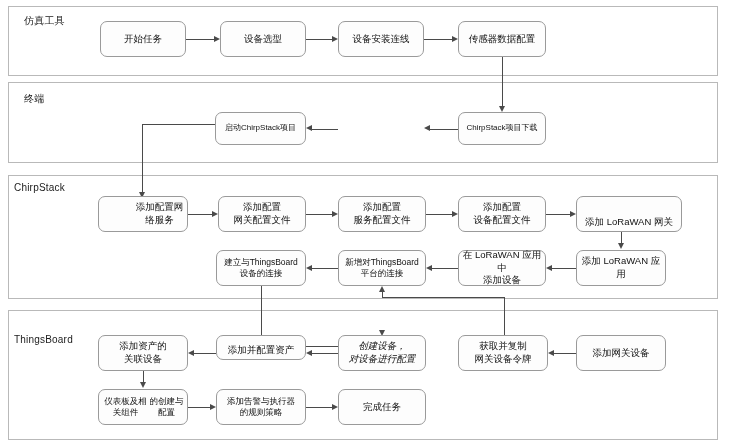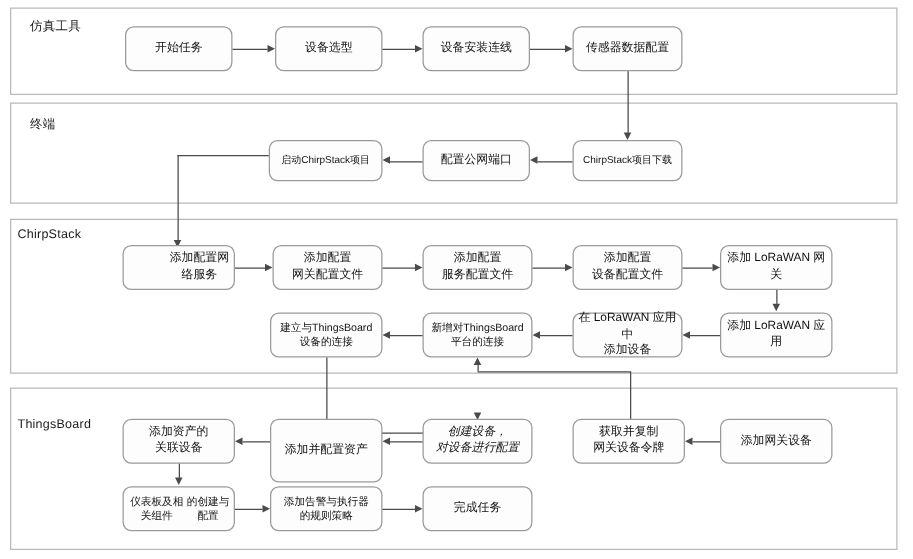--- a/index.html
+++ b/index.html
@@ -63,23 +63,20 @@
 
   <div class="ln h" style="left:424px;top:39px;width:28px;"></div>
   <div class="arw r" style="left:452px;top:35.5px;"></div>
 
   <div class="ln v" style="left:502px;top:57px;height:51px;"></div>
   <div class="arw d" style="left:498.5px;top:106px;"></div>
 
   <div class="node" style="left:458px;top:112px;width:88px;height:33px;">
     <span style="font-size:8px;">ChirpStack项目下载</span>
   </div>
-  <div class="node" style="left:338px;top:112px;width:86px;height:33px;">
-    <span>配置公网端口</span>
-  </div>
   <div class="node" style="left:215px;top:112px;width:91px;height:33px;">
     <span style="font-size:8px;">启动ChirpStack项目</span>
   </div>
 
   <div class="ln h" style="left:430px;top:128.5px;width:28px;"></div>
   <div class="arw l" style="left:424px;top:125px;"></div>
 
   <div class="ln h" style="left:312px;top:128.5px;width:26px;"></div>
   <div class="arw l" style="left:306px;top:125px;"></div>
 
@@ -95,21 +92,21 @@
     <span>网关配置文件</span>
   </div>
   <div class="node" style="left:338px;top:196px;width:88px;height:36px;flex-direction:column;">
     <span>添加配置</span>
     <span>服务配置文件</span>
   </div>
   <div class="node" style="left:458px;top:196px;width:88px;height:36px;flex-direction:column;">
     <span>添加配置</span>
     <span>设备配置文件</span>
   </div>
-  <div class="node" style="left:576px;top:196px;width:90px;height:36px;">
+  <div class="node" style="left:576px;top:196px;width:106px;height:36px;align-items:flex-end;">
     <span>添加 LoRaWAN 网关</span>
   </div>
   <div class="node" style="left:576px;top:250px;width:90px;height:36px;">
     <span>添加 LoRaWAN 应用</span>
   </div>
   <div class="node" style="left:458px;top:250px;width:88px;height:36px;flex-direction:column;">
     <span>在 LoRaWAN 应用中</span>
     <span>添加设备</span>
   </div>
   <div class="node" style="left:338px;top:250px;width:88px;height:36px;flex-direction:column;">
@@ -159,21 +156,21 @@
     <span>添加网关设备</span>
   </div>
   <div class="node" style="left:458px;top:335px;width:90px;height:36px;flex-direction:column;">
     <span>获取并复制</span>
     <span>网关设备令牌</span>
   </div>
   <div class="node" style="left:338px;top:335px;width:88px;height:36px;flex-direction:column;font-style:italic;">
     <span>创建设备，</span>
     <span>对设备进行配置</span>
   </div>
-  <div class="node" style="left:216px;top:335px;width:90px;height:51px;">
+  <div class="node" style="left:216px;top:335px;width:90px;height:25px;align-items:flex-end;">
     <span>添加并配置资产</span>
   </div>
   <div class="node" style="left:98px;top:335px;width:90px;height:36px;flex-direction:column;">
     <span>添加资产的</span>
     <span>关联设备</span>
   </div>
   <div class="node" style="left:98px;top:389px;width:90px;height:36px;">
     <span style="font-size:8.5px;">仪表板及相关组件</span>
     <span style="font-size:8.5px;">的创建与配置</span>
   </div>

